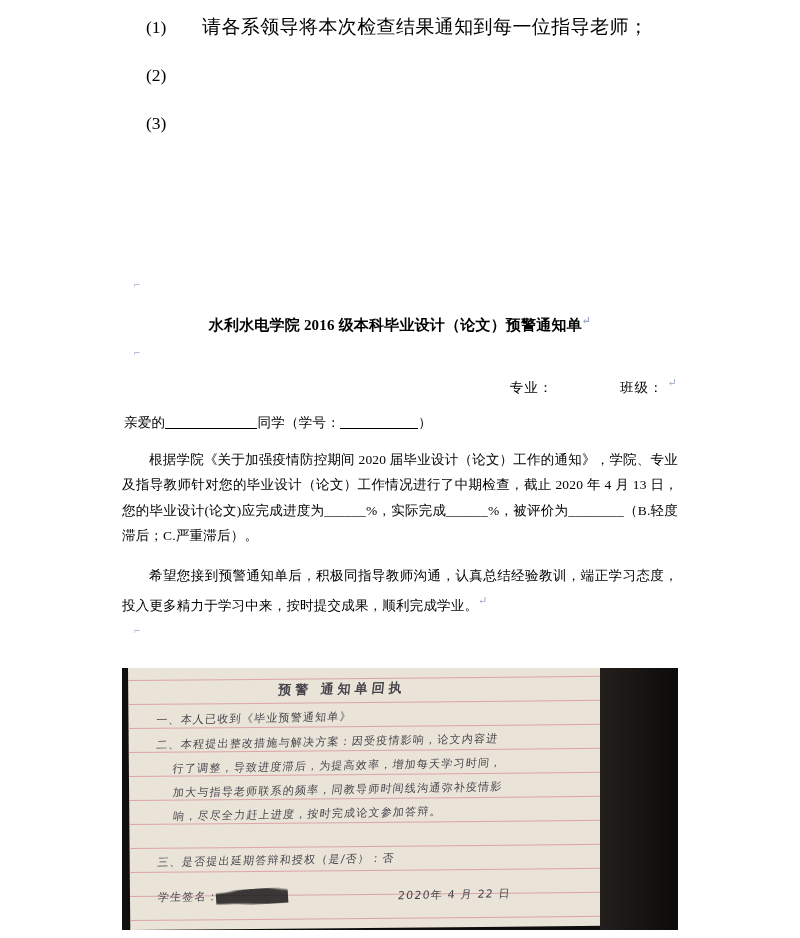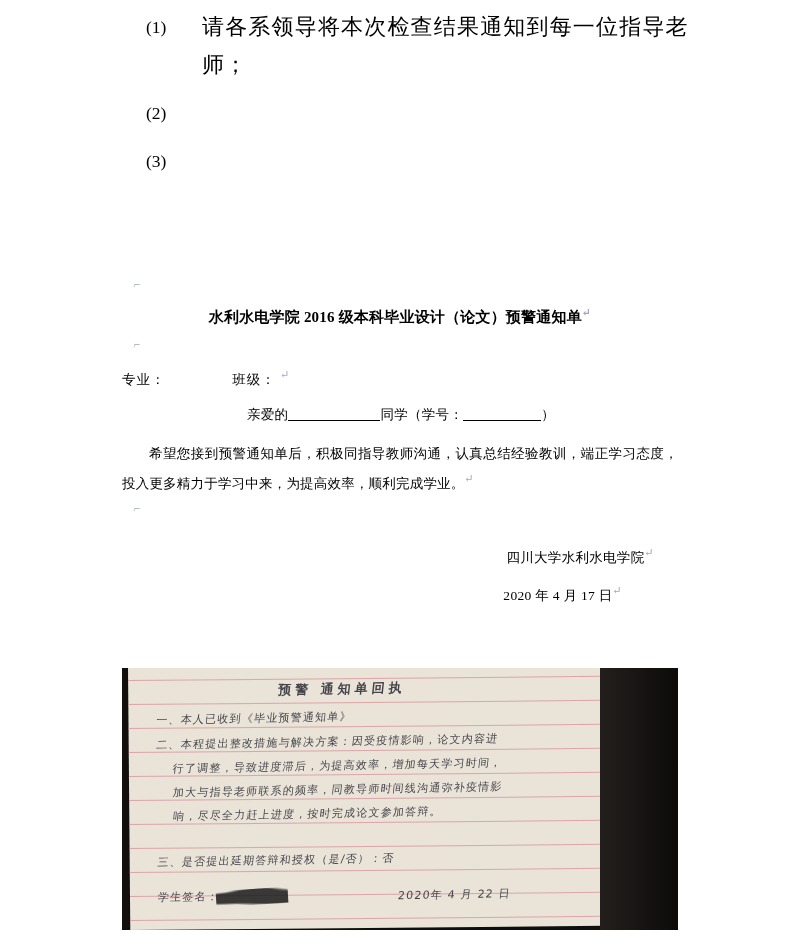--- a/index.html
+++ b/index.html
@@ -27,21 +27,21 @@
   }
   .list-marker {
     width: 56px;
     flex: 0 0 56px;
     font-size: 17.5px;
     line-height: 38px;
     font-family: "Liberation Serif", serif;
   }
   .list-text {
     flex: 1;
-    font-size: 22px;
+    font-size: 19px;
     line-height: 38px;
     text-align: justify;
     text-justify: inter-ideograph;
     letter-spacing: 0.4px;
   }
 
   
   .notice {
     position: absolute;
     left: 122px;
@@ -49,47 +49,46 @@
     width: 556px;
     background: #ffffff;
     font-size: 13.5px;
     line-height: 25px;
   }
   .notice-title {
     text-align: center;
     font-weight: bold;
     font-size: 15px;
     letter-spacing: 0.2px;
-    margin: 6px 0 2px 0;
+    margin: 14px 0 2px 0;
   }
   .pilcrow {
     color: #9aa7c7;
     font-size: 11px;
     vertical-align: super;
   }
   .notice-mark-row {
     height: 22px;
     padding-left: 12px;
     color: #9aa7c7;
     font-size: 11px;
   }
   .notice-fields {
-    text-align: left;
+    text-align: right;
     margin-top: 8px;
     letter-spacing: 1px;
   }
   .notice-fields .gap {
     display: inline-block;
     width: 58px;
   }
   .notice-greet {
     margin-top: 10px;
     padding-left: 2px;
     letter-spacing: 0.3px;
-    text-align: center;
   }
   .u-blank {
     display: inline-block;
     border-bottom: 1px solid #000;
     height: 15px;
     vertical-align: -2px;
   }
   .notice-para {
     margin-top: 12px;
     text-indent: 2em;
@@ -212,21 +211,22 @@
     <span>专业：</span>
     <span class="gap"></span>
     <span>班级：</span>
     <span class="pilcrow">↵</span>
   </div>
 
   <div class="notice-greet">
     <span>亲爱的</span><span class="u-blank" style="width:92px"></span><span>同学（学号：</span><span class="u-blank" style="width:78px"></span><span>）</span>
   </div>
 
-  <div class="notice-para p2"><span>希望您接到预警通知单后，积极同指导教师沟通，认真总结经验教训，端正学习态度，投入更多精力于学习中来，为提高效率，顺利完成学业。</span><span class="pilcrow">↵</span></div>
+  <div class="notice-para">根据学院《关于加强疫情防控期间 2020 届毕业设计（论文）工作的通知》，学院、专业及指导教师针对您的毕业设计（论文）工作情况进行了中期检查，截止 2020 年 4 月 13 日，您的毕业设计(论文)应完成进度为______%，实际完成______%，被评价为________（B.轻度滞后；C.严重滞后）。</div>
+  <div class="notice-para p2"><span>希望您接到预警通知单后，积极同指导教师沟通，认真总结经验教训，端正学习态度，投入更多精力于学习中来，按时提交成果，顺利完成学业。</span><span class="pilcrow">↵</span></div>
   <div class="notice-mark-row">⌐</div>
 
   <div class="notice-sign"><span>四川大学水利水电学院</span><span class="pilcrow">↵</span></div>
   <div class="notice-date"><span>2020 年 4 月 17 日</span><span class="pilcrow">↵</span></div>
 </div>
 
 <div class="photo">
   <div class="photo-paper">
     <div class="rule" style="top:12px"></div>
     <div class="rule" style="top:36px"></div>

